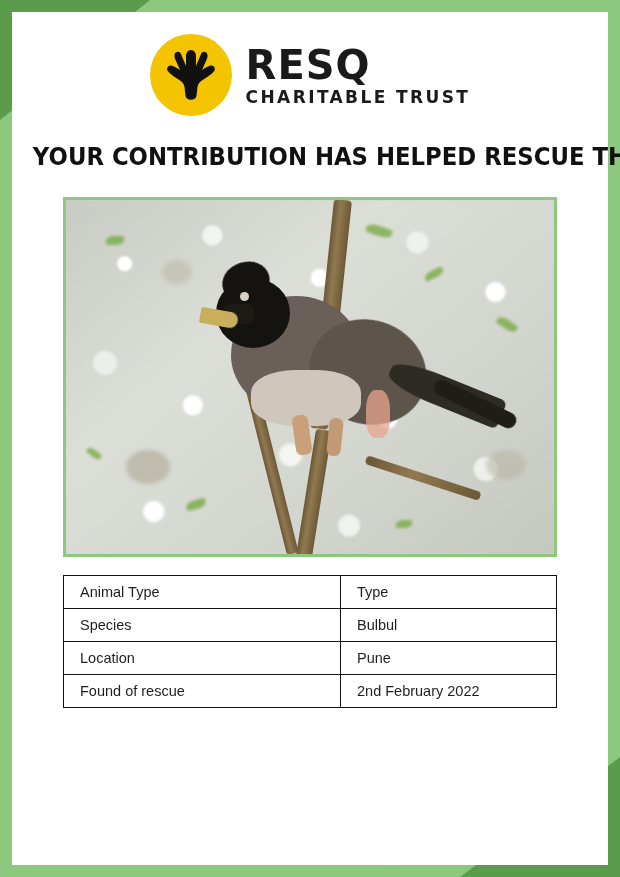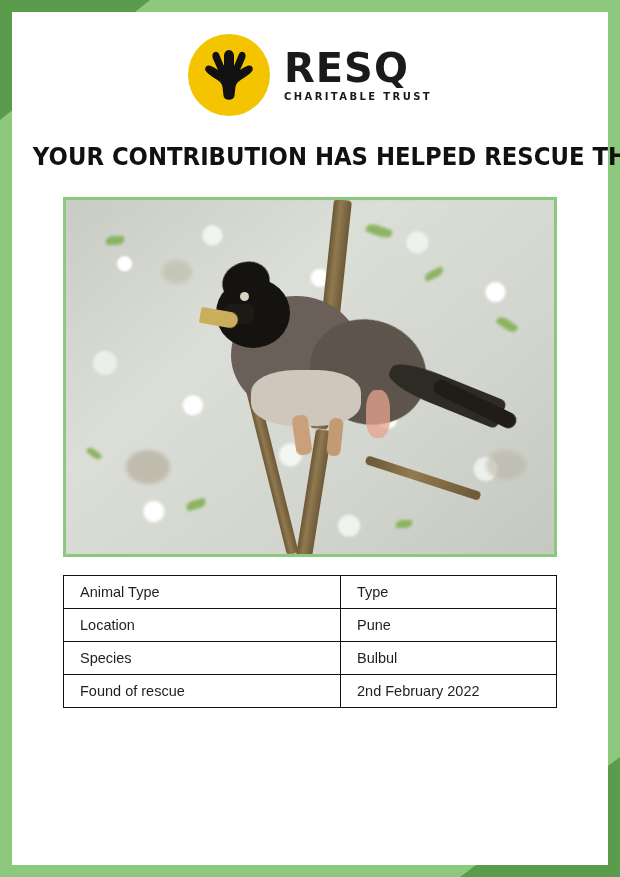--- a/index.html
+++ b/index.html
@@ -106,21 +106,21 @@
   .logo-badge svg { position: absolute; left: 0; top: 0; }
   .logo-text { line-height: 1; }
   .logo-title {
     font-size: 40px;
     font-weight: bold;
     letter-spacing: 1px;
     color: #1a1a1a;
     font-family: "DejaVu Sans", sans-serif;
   }
   .logo-sub {
-    font-size: 10px;
+    font-size: 17px;
     font-weight: bold;
     letter-spacing: 2.4px;
     color: #1a1a1a;
     margin-top: 4px;
     font-family: "DejaVu Sans", sans-serif;
     text-align: right;
   }
 
   
   .headline {
@@ -300,26 +300,26 @@
     </div>
 
 
     <table class="info-table">
       <tbody>
         <tr>
           <td class="key">Animal Type</td>
           <td class="val">Type</td>
         </tr>
         <tr>
+          <td class="key">Species</td>
+          <td class="val">Bulbul</td>
+        </tr>
+        <tr>
           <td class="key">Location</td>
           <td class="val">Pune</td>
-        </tr>
-        <tr>
-          <td class="key">Species</td>
-          <td class="val">Bulbul</td>
         </tr>
         <tr>
           <td class="key">Found of rescue</td>
           <td class="val">2nd February 2022</td>
         </tr>
       </tbody>
     </table>
 
   </div>
 </div>

